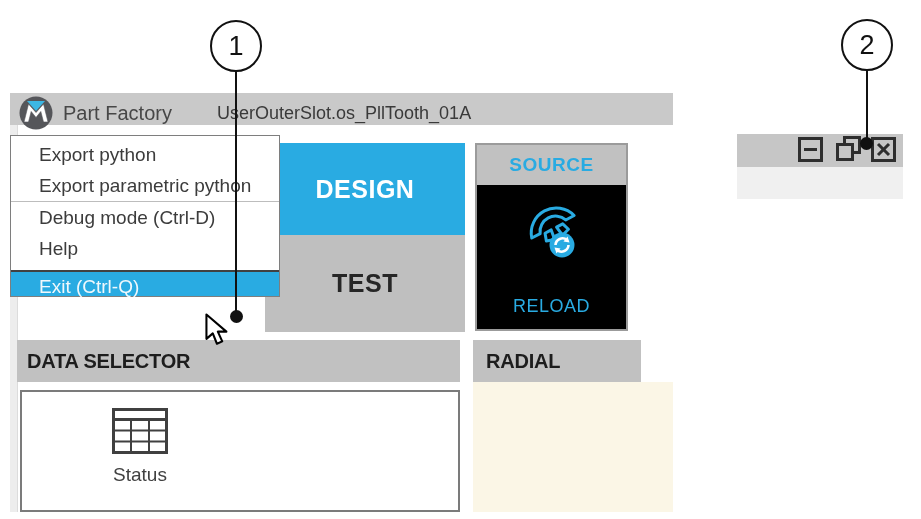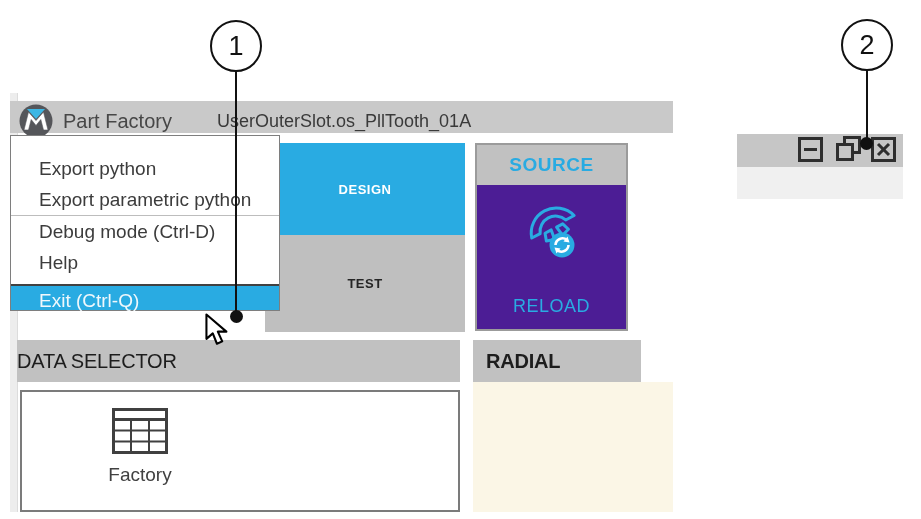--- a/index.html
+++ b/index.html
@@ -3,45 +3,45 @@
 <meta charset="utf-8">
 <style>
   html,body{margin:0;padding:0;background:#ffffff;}
   #canvas{
     position:relative;width:921px;height:519px;background:#ffffff;overflow:hidden;
     font-family:"Liberation Sans","DejaVu Sans",sans-serif;
   }
   
   #app-window{position:absolute;left:10px;top:93px;width:663px;height:419px;background:#ffffff;}
   #left-edge{position:absolute;left:0;top:0;width:7px;height:100%;background:#ededed;border-right:1px solid #dcdcdc;}
-  #titlebar{position:absolute;left:0;top:0;width:663px;height:32px;background:#c9c9c9;display:flex;align-items:center;margin-top:8px;}
+  #titlebar{position:absolute;left:0;top:0;width:663px;height:32px;background:#c9c9c9;display:flex;align-items:center;}
   #logo{position:absolute;left:9px;top:3px;width:34px;height:34px;}
   #app-name{position:absolute;left:53px;top:0;height:40px;line-height:40px;font-size:20px;color:#474747;}
   #doc-title{position:absolute;left:207px;top:0;height:40px;line-height:40px;font-size:18px;color:#3a3a3a;}
   
   .big-tab{position:absolute;left:255px;width:200px;display:flex;align-items:center;justify-content:center;
-    font-size:13px;font-weight:bold;letter-spacing:.5px;cursor:default;}
+    font-size:25px;font-weight:bold;letter-spacing:.5px;cursor:default;}
   #tab-design{top:50px;height:92px;background:#29abe2;color:#ffffff;}
   #tab-test{top:142px;height:97px;background:#bfbfbf;color:#262626;}
   
-  #source-panel{position:absolute;left:465px;top:50px;width:153px;height:188px;border:2px solid #9b9b9b;background:#4c1d95;box-sizing:border-box;text-align:center;}
+  #source-panel{position:absolute;left:465px;top:50px;width:153px;height:188px;border:2px solid #9b9b9b;background:#000000;box-sizing:border-box;text-align:center;}
   #source-header{height:40px;background:#c1c1c1;color:#29abe2;font-size:19px;font-weight:bold;letter-spacing:.5px;
     display:flex;align-items:center;justify-content:center;}
   #reload-button{height:144px;display:flex;flex-direction:column;align-items:center;justify-content:center;gap:6px;}
   #reload-label{color:#29abe2;font-size:18px;letter-spacing:.5px;margin-top:28px;}
   
-  #menu{position:absolute;left:0;top:42px;width:270px;background:#ffffff;border:1px solid #7e7e7e;z-index:10;box-sizing:border-box;padding-top:17px;}
+  #menu{position:absolute;left:0;top:42px;width:270px;background:#ffffff;border:1px solid #7e7e7e;z-index:10;box-sizing:border-box;padding-top:3px;}
   .menu-item{height:31px;line-height:31px;padding-left:28px;font-size:19px;color:#3c3c3c;position:relative;}
   .menu-sep{height:1px;background:#bdbdbd;margin:0;}
   .menu-sep-dark{height:2px;background:#414141;margin-top:6px;}
   .submenu-arrow{position:absolute;right:9px;top:0;font-size:11px;color:#111111;}
   .menu-item.highlight{height:24px;line-height:30px;background:#29abe2;color:#f0f8fc;}
   
   #data-selector-header{position:absolute;left:7px;top:247px;width:443px;height:42px;background:#c1c1c1;
-    color:#1d1d1d;font-size:20px;font-weight:normal;letter-spacing:-.2px;line-height:42px;padding-left:0;box-sizing:border-box;}
+    color:#1d1d1d;font-size:20px;font-weight:bold;letter-spacing:-.2px;line-height:42px;padding-left:10px;box-sizing:border-box;}
   #data-selector-panel{position:absolute;left:10px;top:297px;width:440px;height:122px;background:#ffffff;
     border:2px solid #7b7b7b;box-sizing:border-box;}
   .ds-item{position:absolute;top:16px;width:96px;display:flex;flex-direction:column;align-items:center;gap:10px;}
   #ds-item-details{left:70px;}
   #ds-item-status{left:275px;}
   .ds-label{font-size:19px;color:#414141;}
   
   #radial-header{position:absolute;left:463px;top:247px;width:168px;height:42px;background:#c1c1c1;
     color:#1d1d1d;font-size:20px;font-weight:bold;letter-spacing:-.2px;line-height:42px;padding-left:13px;box-sizing:border-box;}
   #radial-content{position:absolute;left:463px;top:289px;width:200px;height:130px;background:#fbf6e6;}
@@ -125,21 +125,21 @@
     <div id="data-selector-panel">
       <div id="ds-item-details" class="ds-item">
         <svg width="56" height="46" viewBox="0 0 56 46">
           <rect x="1.5" y="1.5" width="53" height="43" fill="#ffffff" stroke="#404040" stroke-width="3"></rect>
           <line x1="1.5" y1="11.5" x2="54.5" y2="11.5" stroke="#404040" stroke-width="3"></line>
           <line x1="19" y1="11.5" x2="19" y2="44.5" stroke="#404040" stroke-width="2"></line>
           <line x1="37" y1="11.5" x2="37" y2="44.5" stroke="#404040" stroke-width="2"></line>
           <line x1="1.5" y1="22.5" x2="54.5" y2="22.5" stroke="#404040" stroke-width="2"></line>
           <line x1="1.5" y1="33.5" x2="54.5" y2="33.5" stroke="#404040" stroke-width="2"></line>
         </svg>
-        <span class="ds-label">Factory</span>
+        <span class="ds-label">Status</span>
       </div>
     </div>
 
     <div id="radial-header">RADIAL SECTION</div>
     <div id="radial-content"></div>
   </div>
 
   <div id="wc-bar">
     <div id="btn-minimize" class="wc-btn">
       <div class="bar"></div>

